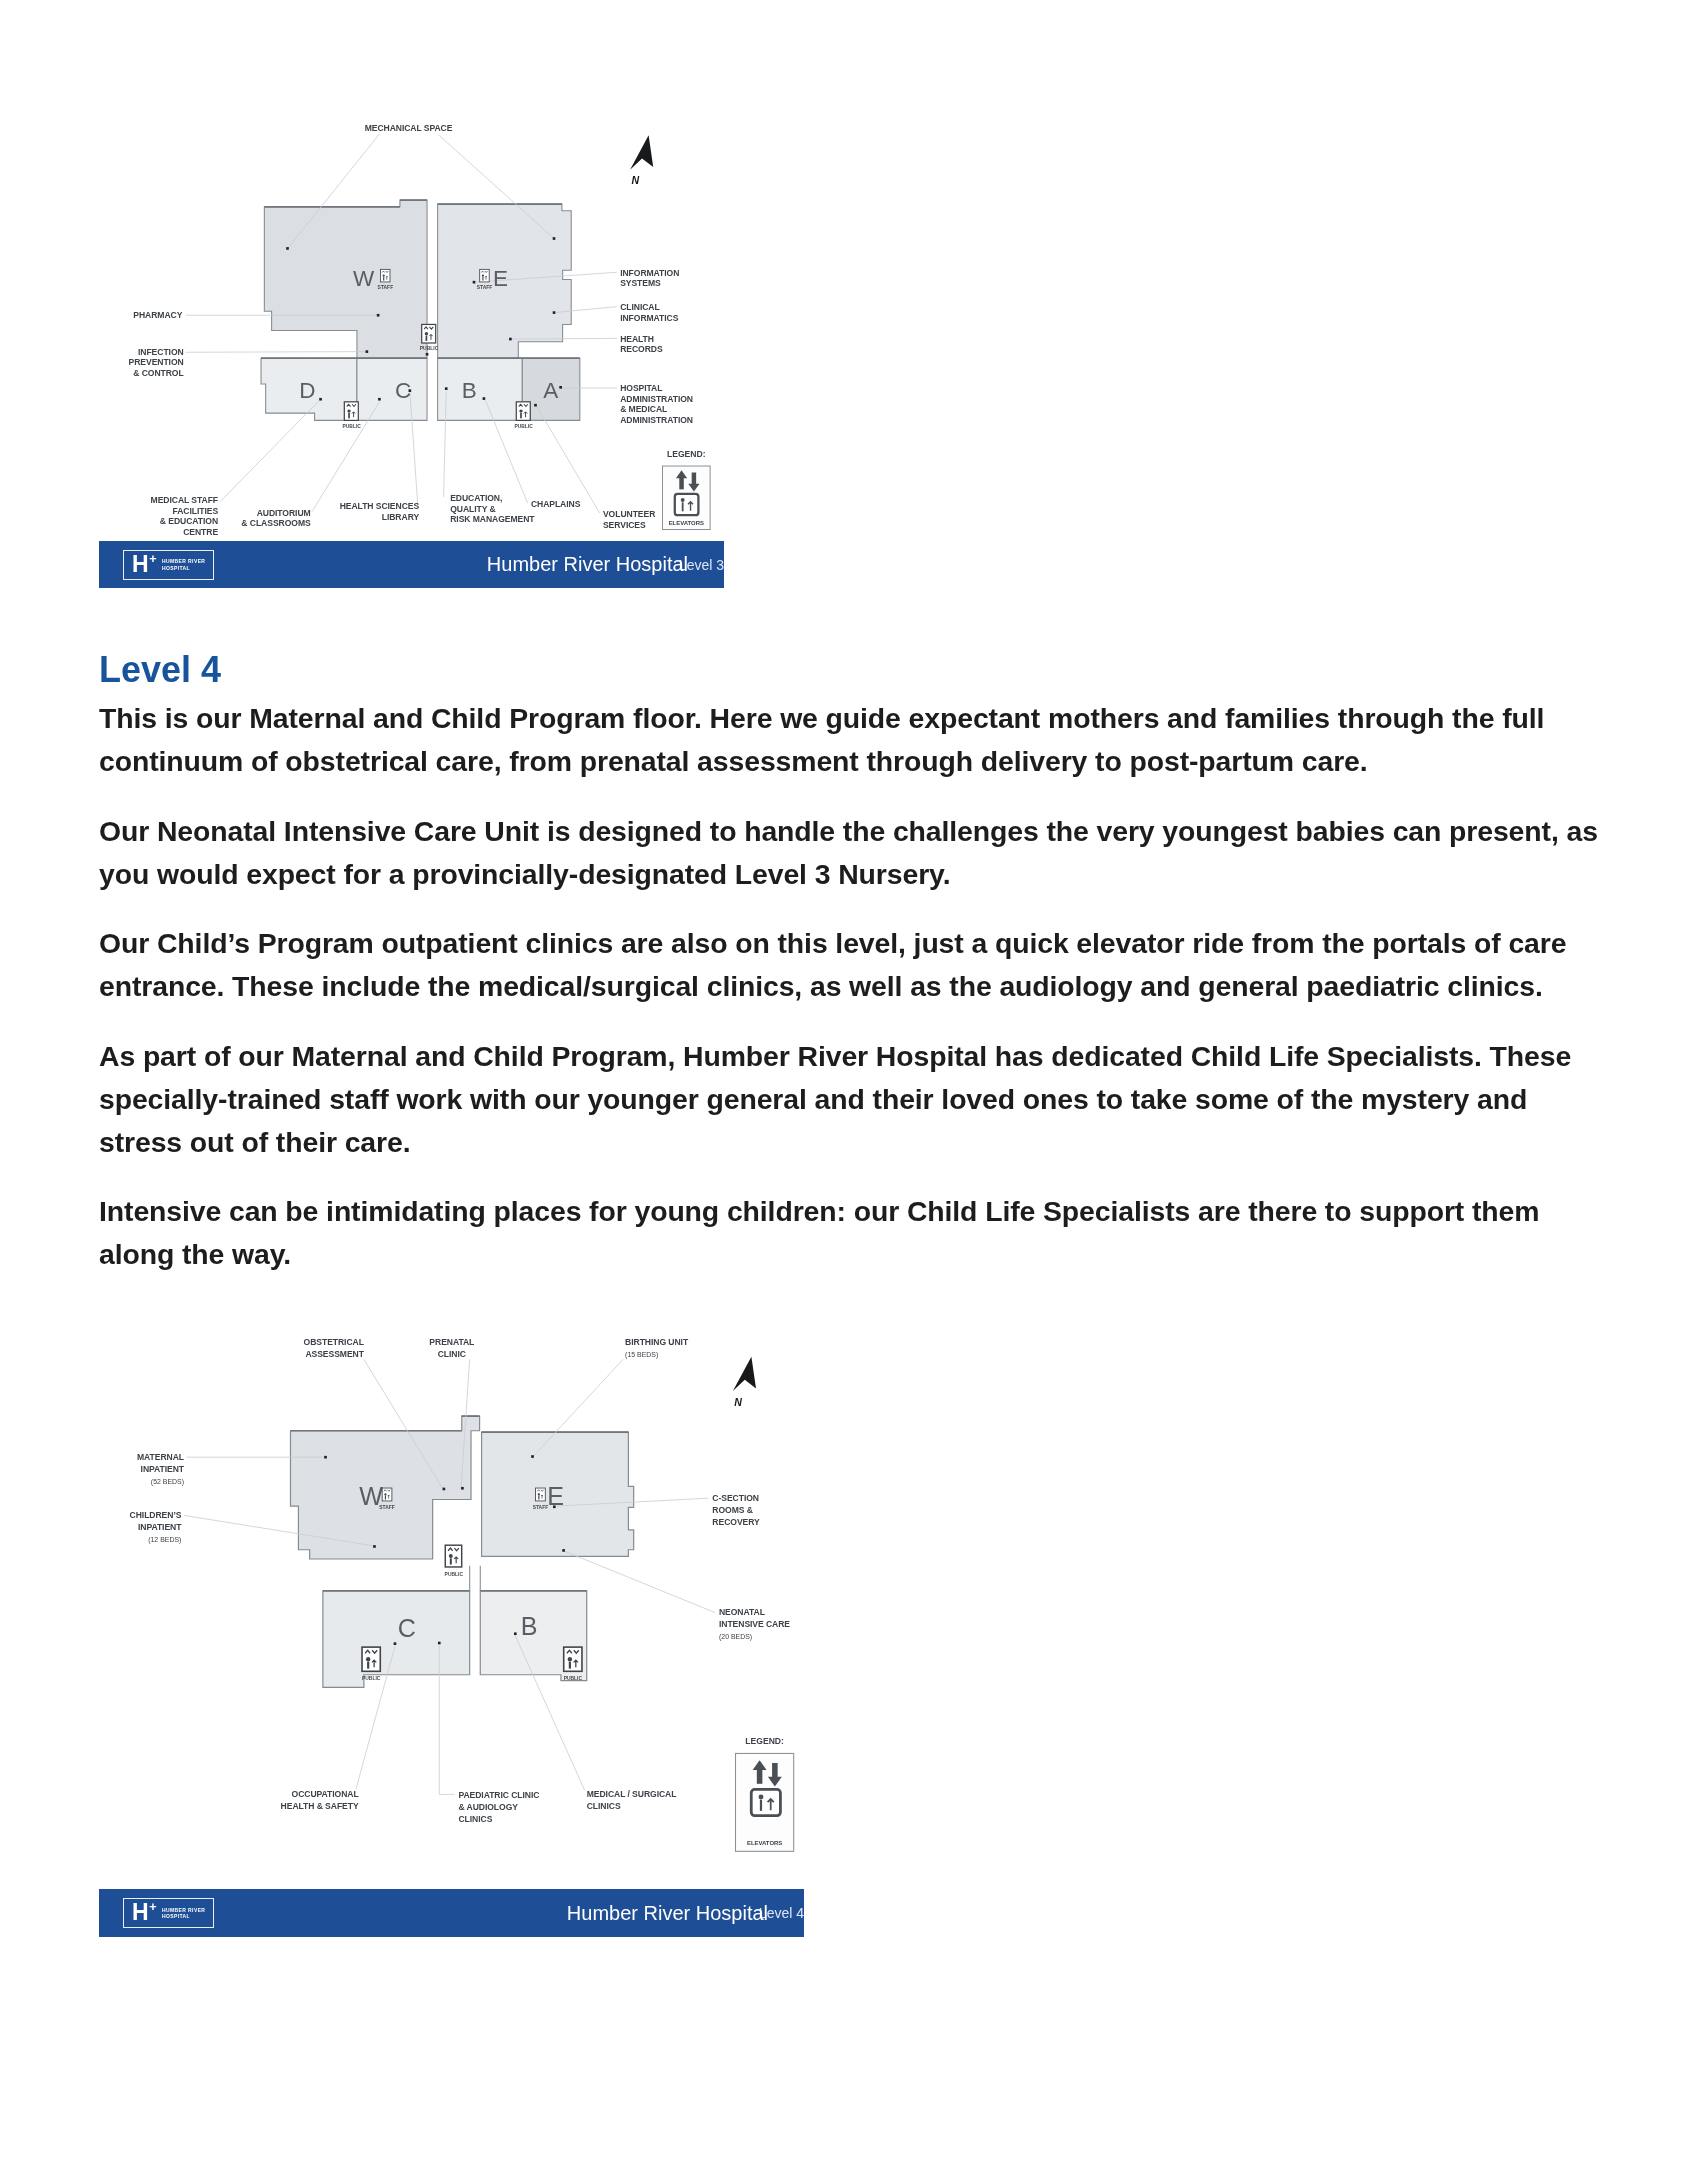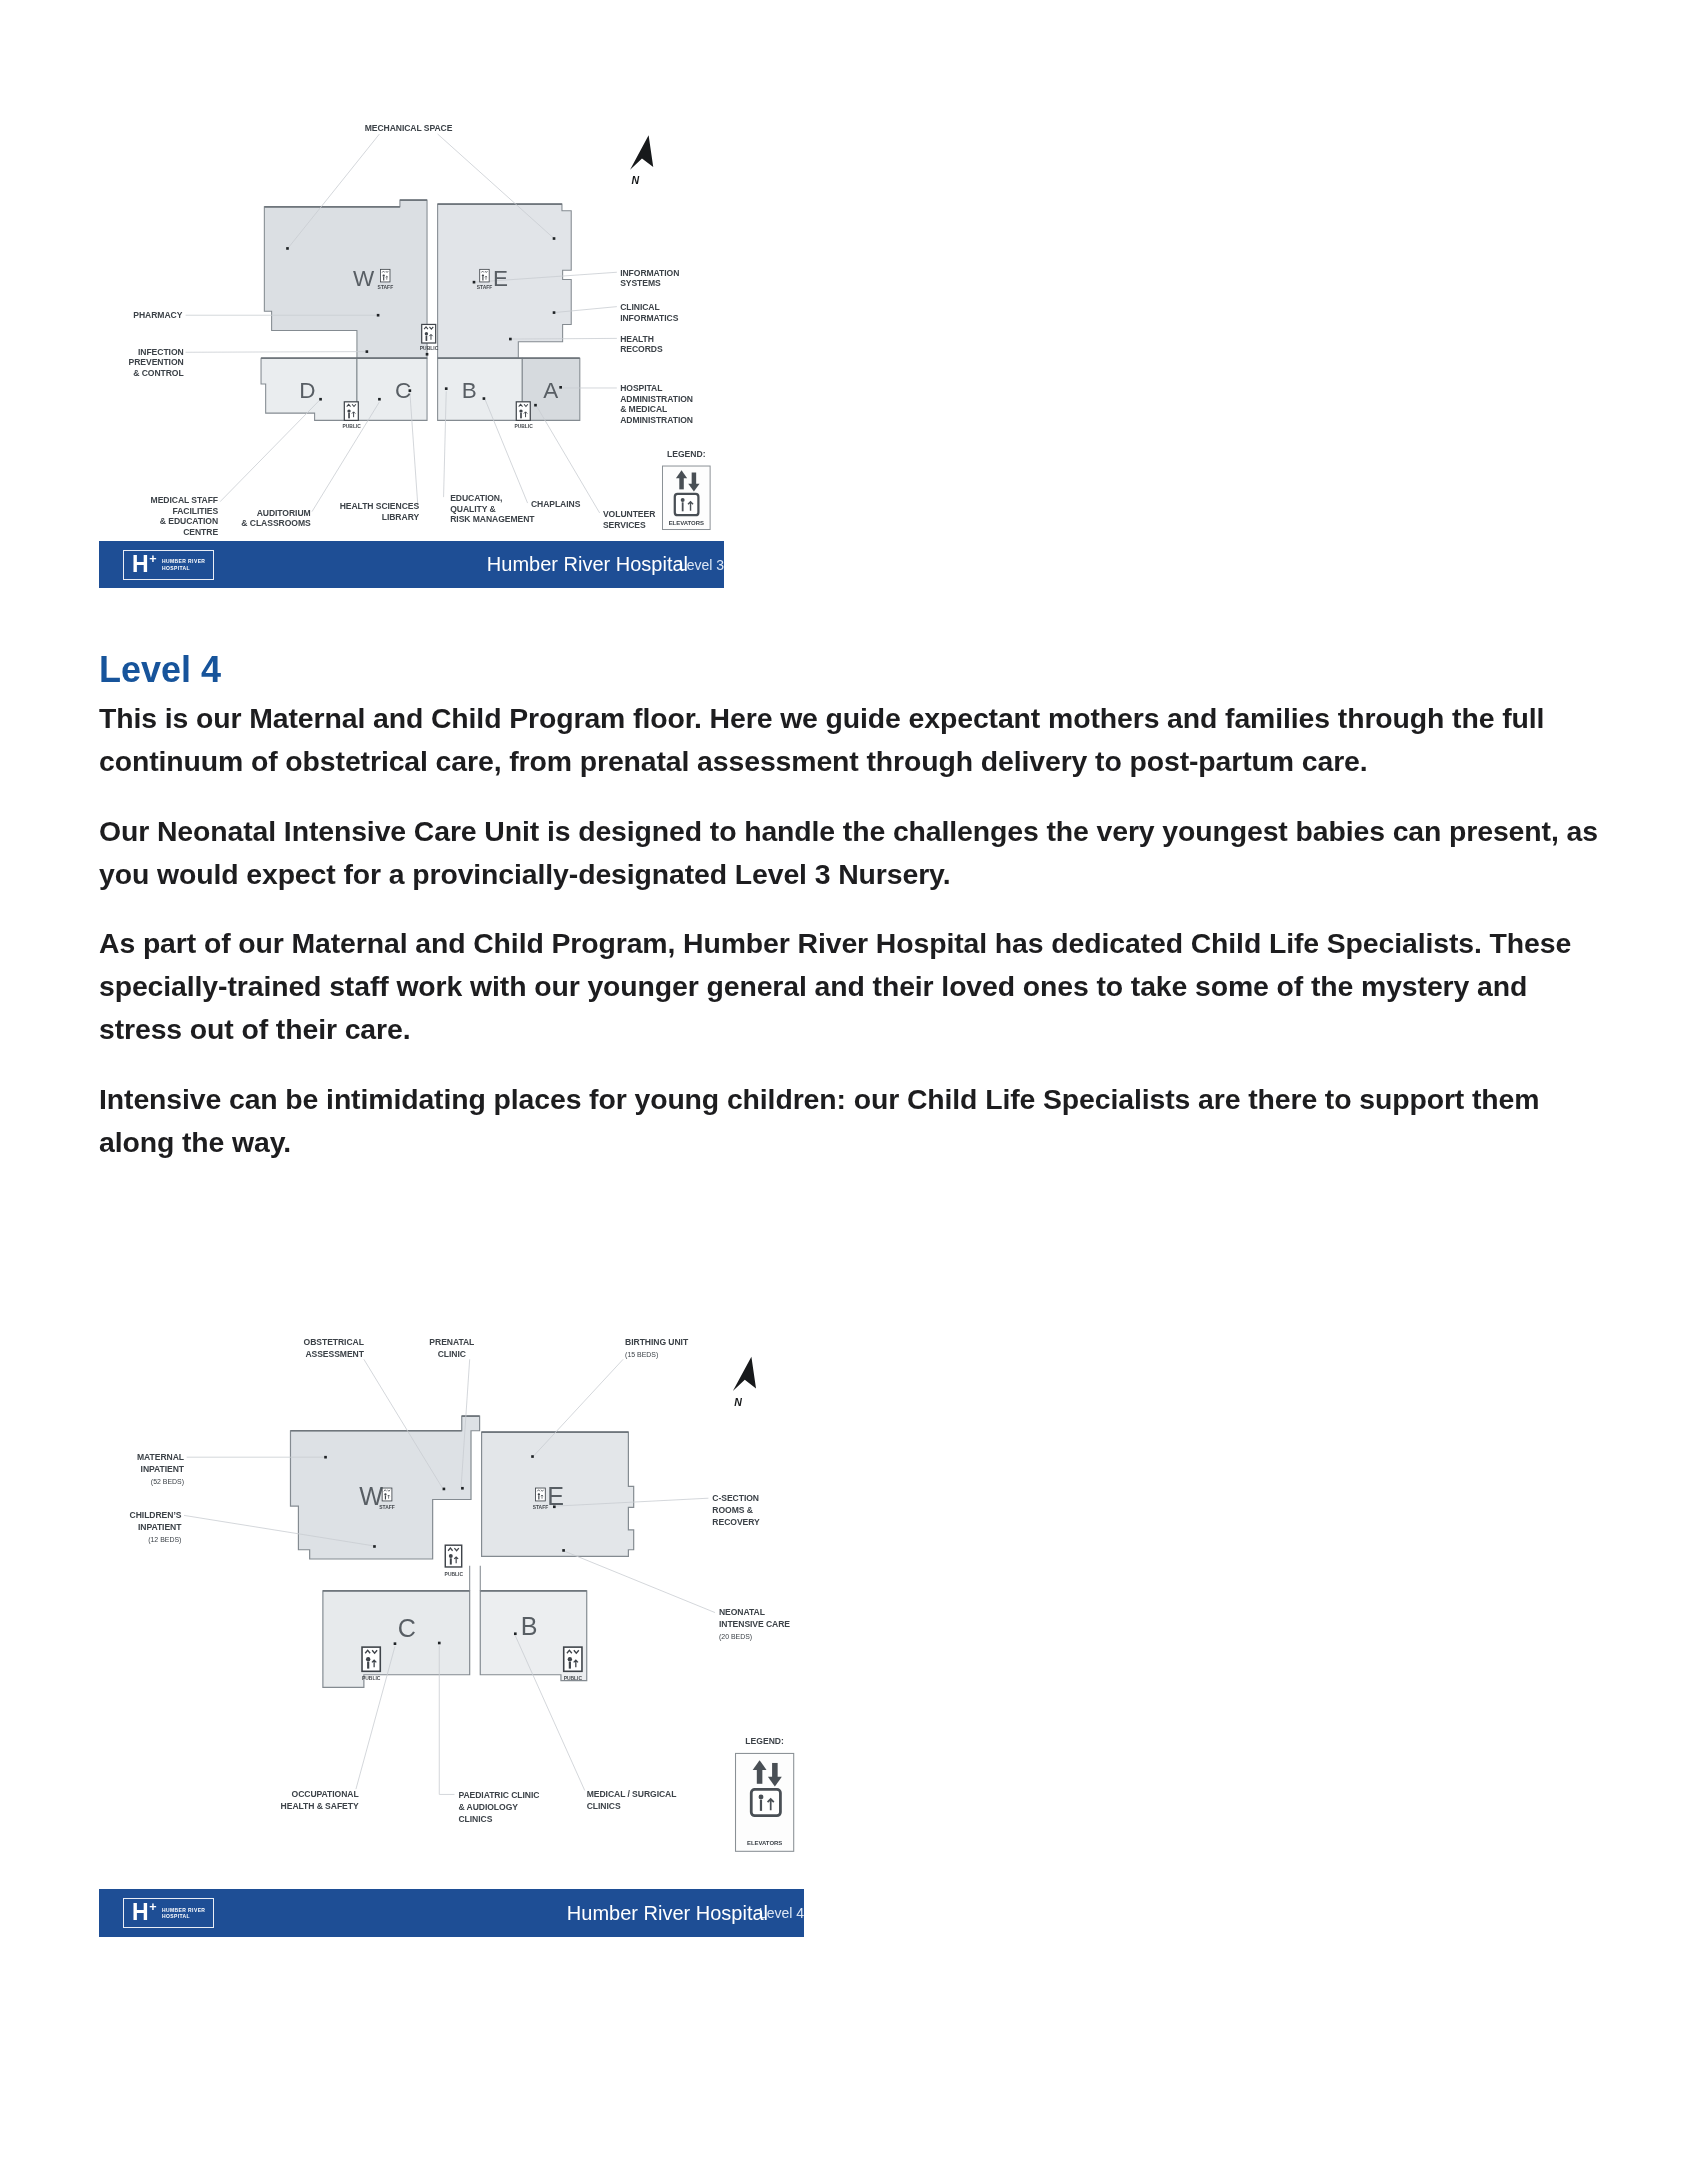--- a/index.html
+++ b/index.html
@@ -198,20 +198,21 @@
       </div>
       <div class="f-level">Level 3</div>
       <div class="f-name">Humber River Hospital</div>
     </div>
   </div>
 
   <h2 class="heading">Level 4</h2>
   <div class="paras">
     <p>This is our Maternal and Child Program floor. Here we guide expectant mothers and families through the full continuum of obstetrical care, from prenatal assessment through delivery to post-partum care.</p>
     <p>Our Neonatal Intensive Care Unit is designed to handle the challenges the very youngest babies can present, as you would expect for a provincially-designated Level 3 Nursery.</p>
+    <p>Our Child’s Program outpatient clinics are also on this level, just a quick elevator ride from the portals of care entrance. These include the medical/surgical clinics, as well as the audiology and general paediatric clinics.</p>
     <p>As part of our Maternal and Child Program, Humber River Hospital has dedicated Child Life Specialists. These specially-trained staff work with our younger general and their loved ones to take some of the mystery and stress out of their care.</p>
     <p>Intensive can be intimidating places for young children: our Child Life Specialists are there to support them along the way.</p>
   </div>
 
   <div class="diagram d4">
     <svg class="plan" width="705" height="572" viewBox="0 0 1065 865">
       <defs>
         <g id="m4">
           <rect x="0.8" y="0.8" width="18.4" height="24.4" fill="#ffffff" stroke="#3f444a" stroke-width="1.6"></rect>
           <path d="M4,7 L6.5,4 L9,7" stroke="#3f444a" stroke-width="1.4" fill="none"></path>

